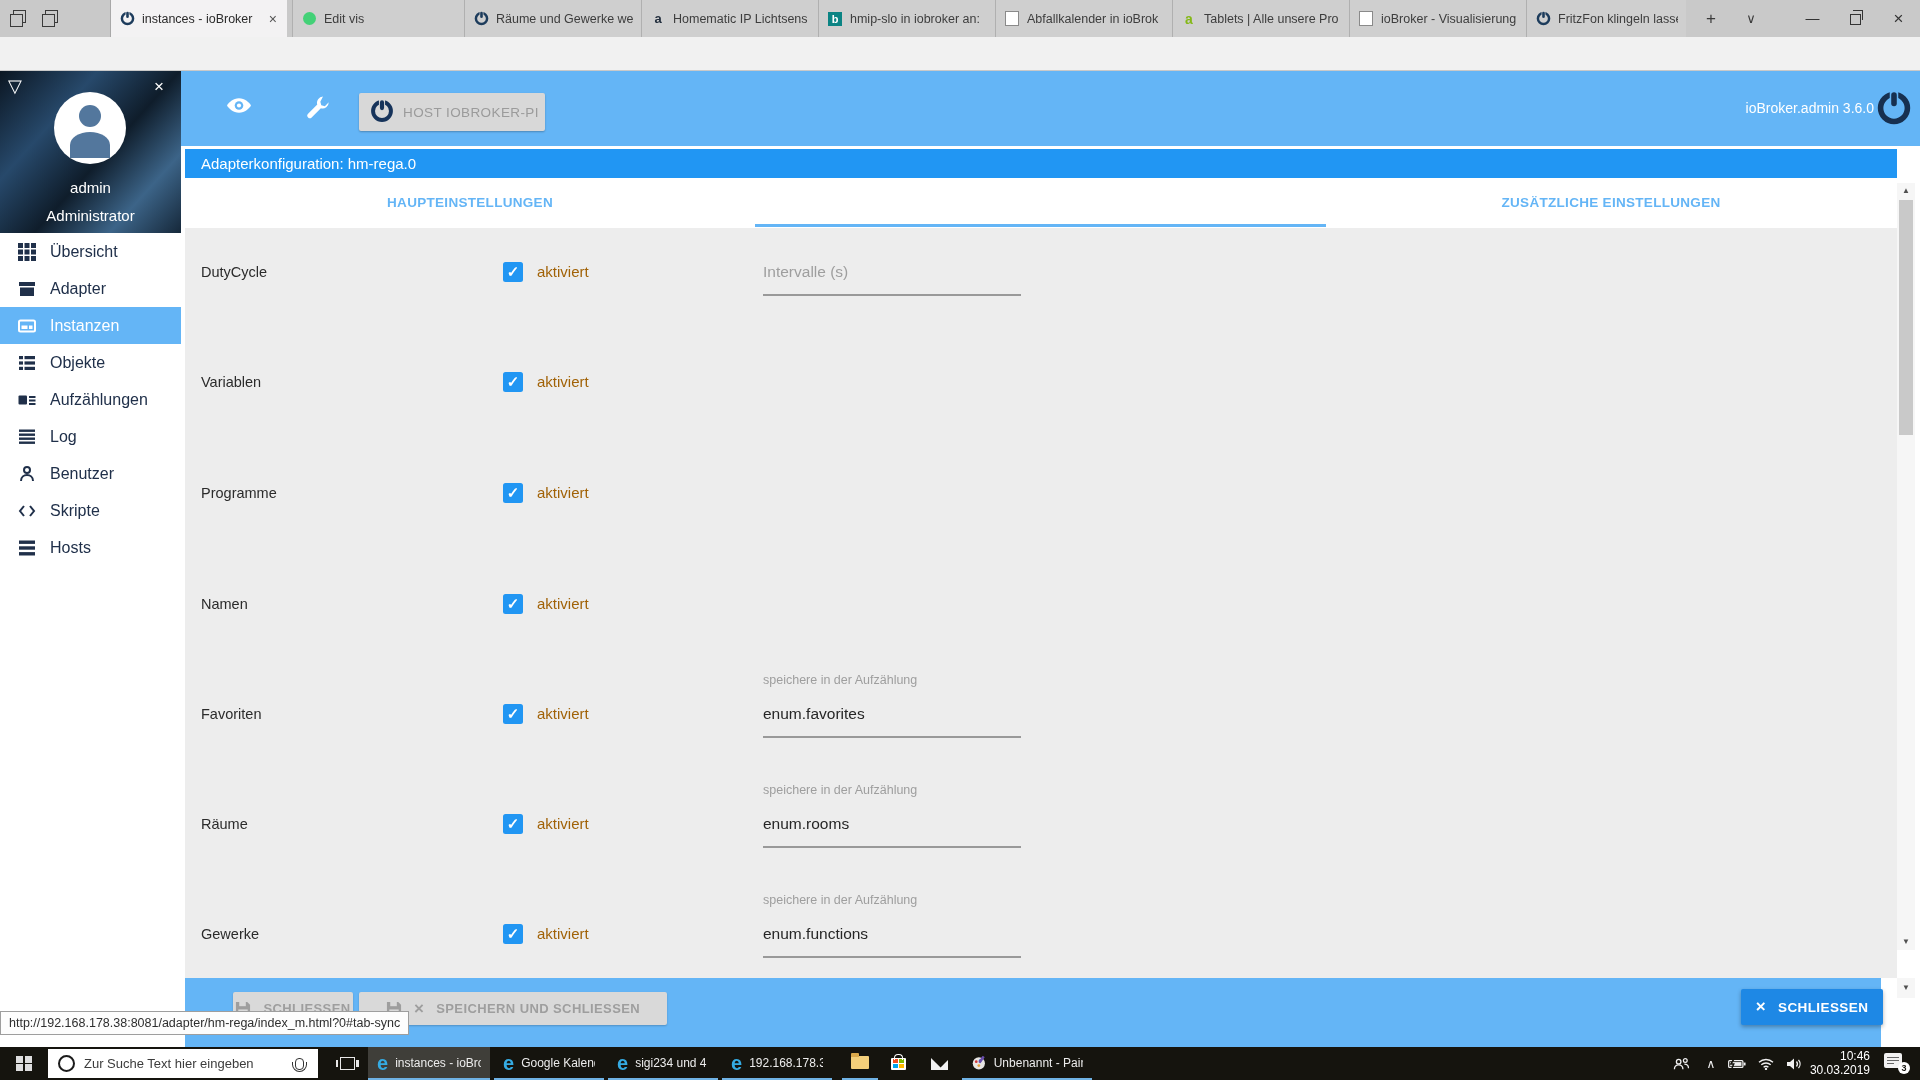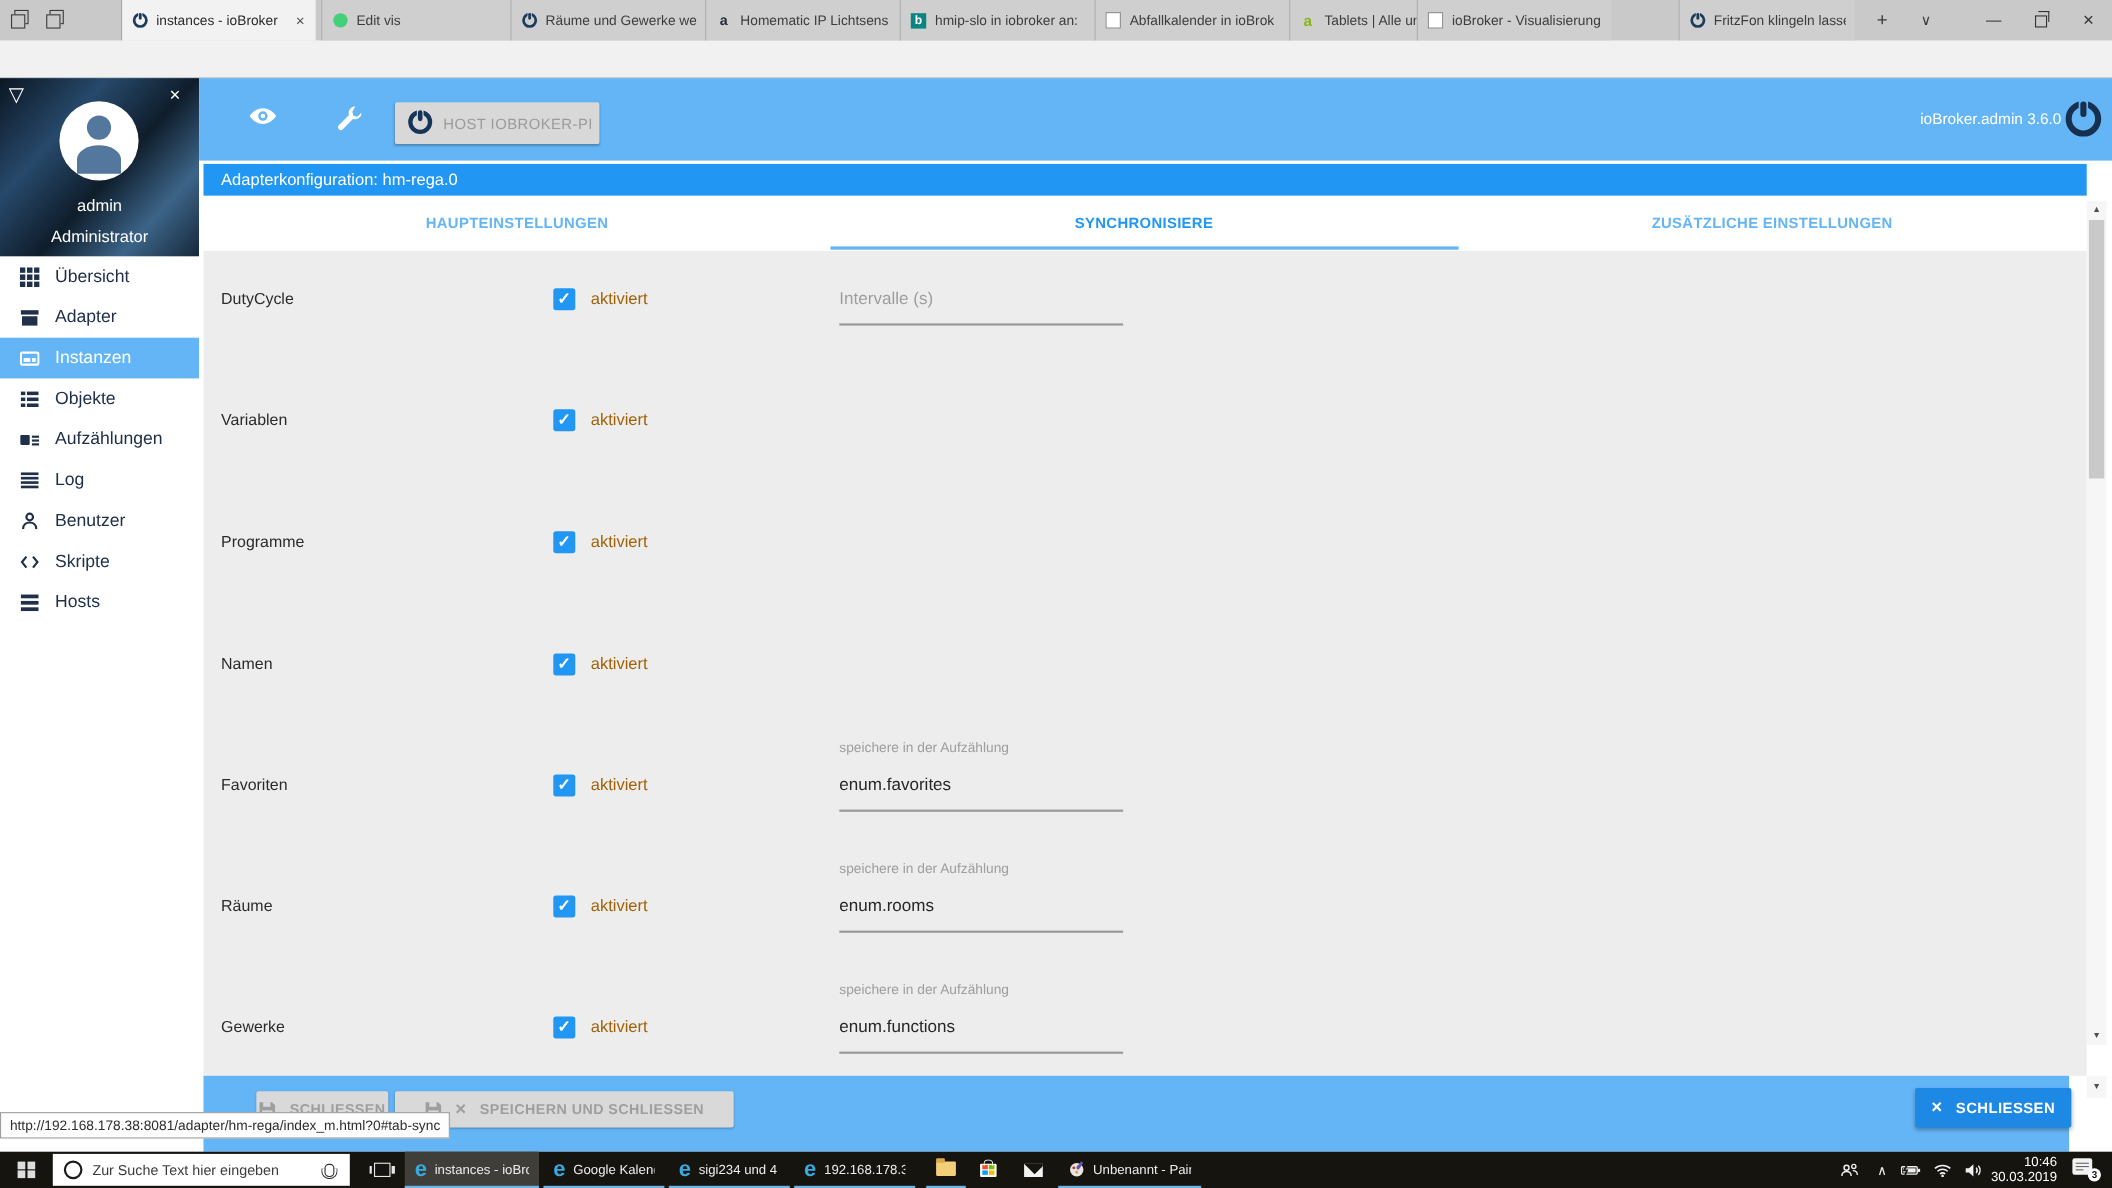--- a/index.html
+++ b/index.html
@@ -200,21 +200,21 @@
         <span class="fav-page"></span>
       </span>
     <span class="ttl">Abfallkalender in ioBrok</span>
   </div>
   <div class="abs btab" style="left:1172px;">
     <span class="fav">
         <span class="fav-alt">a</span>
       </span>
     <span class="ttl">Tablets | Alle unsere Pro</span>
   </div>
-  <div class="abs btab" style="left:1288px;">
+  <div class="abs btab" style="left:1349px;">
     <span class="fav">
         <span class="fav-page"></span>
       </span>
     <span class="ttl">ioBroker - Visualisierung</span>
   </div>
   <div class="abs btab" style="left:1526px;width:160px;">
     <span class="fav">
       <svg viewBox="0 0 22 22" width="15" height="15">
           <circle cx="11" cy="11" r="8.2" fill="none" stroke="#1d3c5c" stroke-width="3.6"></circle>
           <rect x="8.2" y="0" width="5.6" height="11" fill="#cfcfcf"></rect>
@@ -387,21 +387,20 @@
           <rect x="9.3" y="1.4" width="3.4" height="8.6" rx="1.7" fill="#173050"></rect>
         </svg>
     </div>
   </div>
 
   <div class="abs dialog">
     <div class="abs dtitle">Adapterkonfiguration: hm-rega.0</div>
 
     <div class="abs dtabs">
       <div class="abs dtab" style="left:0;">HAUPTEINSTELLUNGEN</div>
-      <div class="abs dtab act" style="left:570px;">SYNCHRONISIERE</div>
       <div class="abs dtab" style="left:1141px;">ZUSÄTZLICHE EINSTELLUNGEN</div>
       <div class="abs ind"></div>
     </div>
 
     <div class="abs dcontent">
 
       <div class="abs frow" style="top:24px;">
         <span class="abs flabel">DutyCycle</span>
         <span class="abs cb">✓</span>
         <span class="abs cblab">aktiviert</span>

